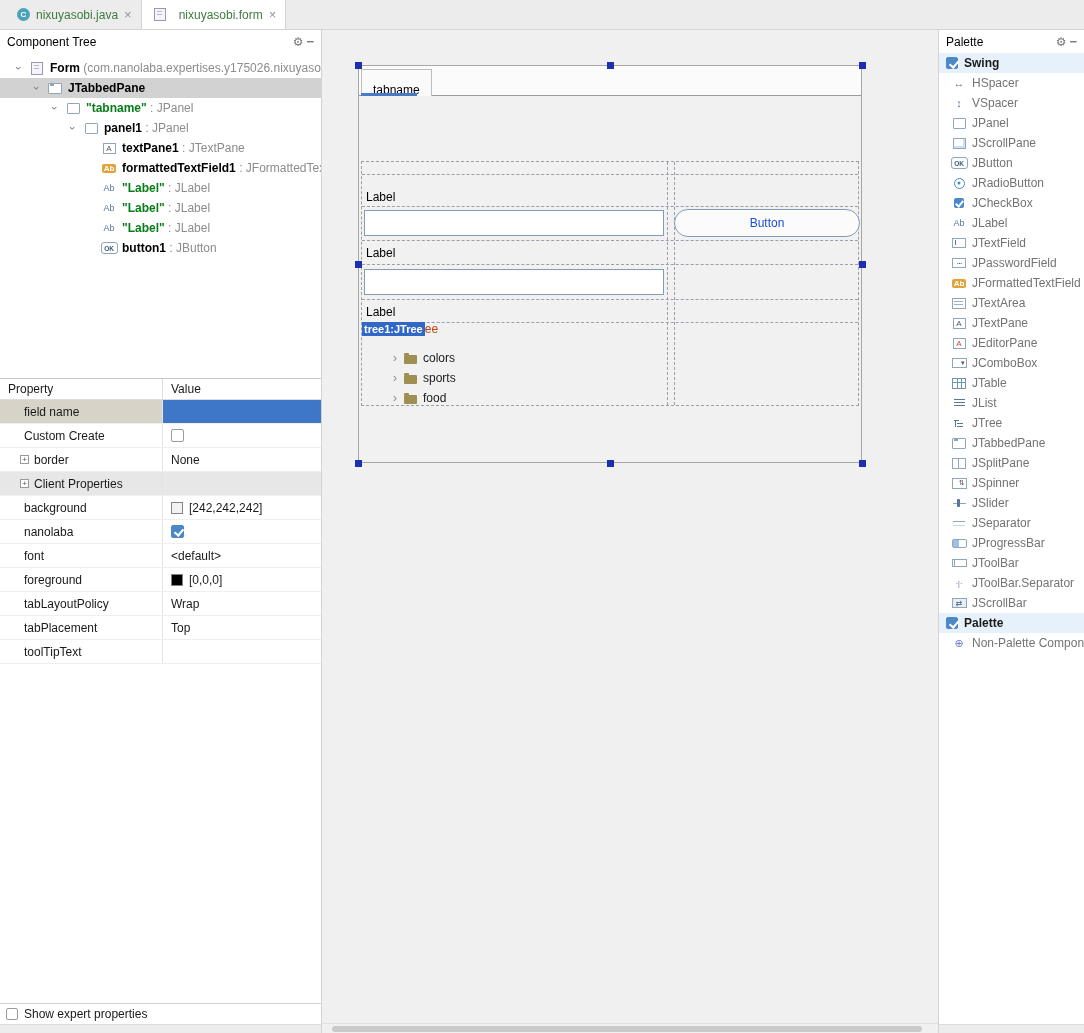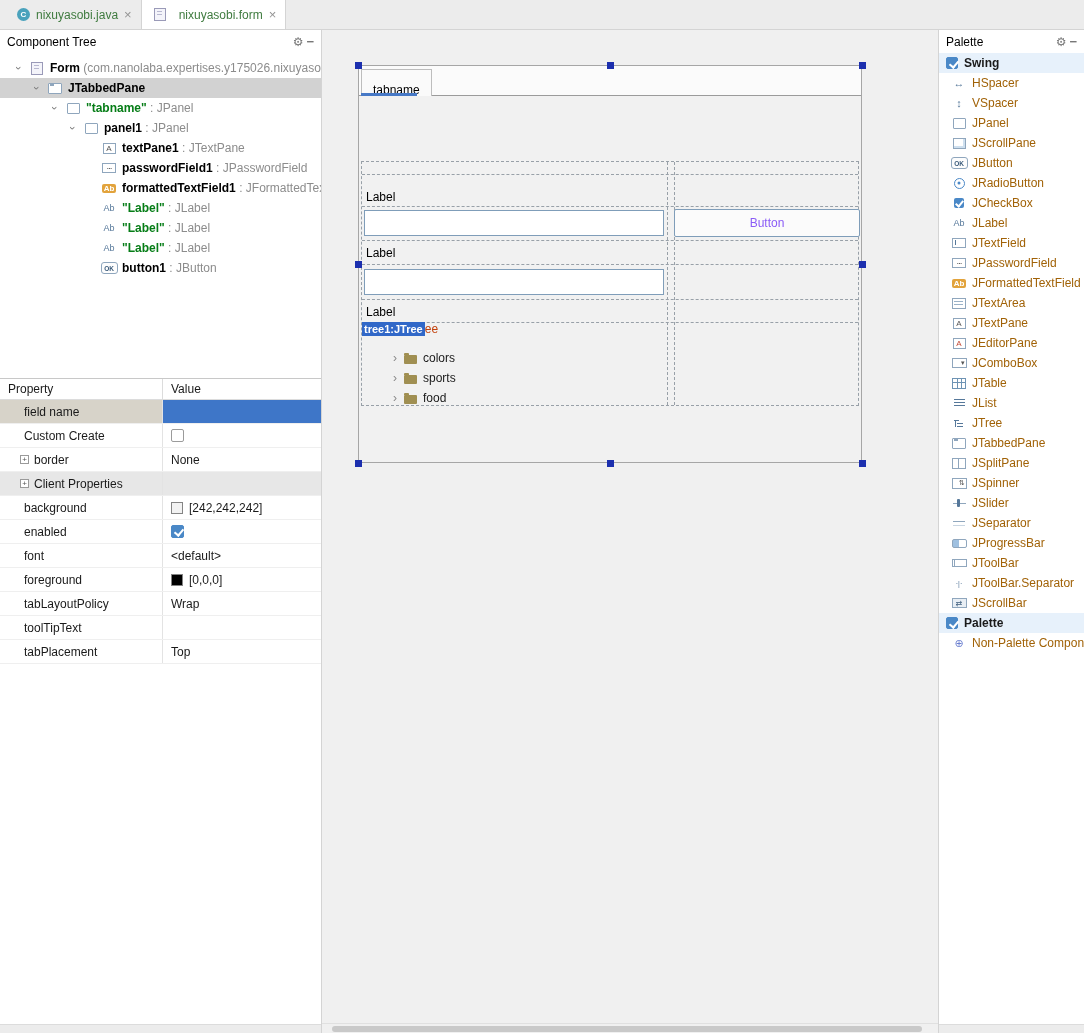--- a/index.html
+++ b/index.html
@@ -98,38 +98,38 @@
   .handle{position:absolute;width:7px;height:7px;background:#1c2fae;z-index:5}
   .ftabs{position:absolute;left:0;top:0;right:0;height:30px;background:#fbfbfb;border-bottom:1px solid #9b9b9b}
   .ftab{position:absolute;left:2px;top:3px;height:40px;padding:0 11px;display:flex;align-items:center;background:#fafafa;border:1px solid #bdbdbd;border-bottom:none;font-size:12px;color:#000}
   .ftabu{position:absolute;left:2px;top:27px;width:56px;height:3px;background:#4779c6}
   .fbody{position:absolute;left:0;top:30px;right:0;bottom:0;background:#f1f1f1}
   .dzone{position:absolute;left:2px;right:2px;top:65px;height:245px;border:1px dashed #98a0a8}
   .hl{position:absolute;left:0;right:0;border-top:1px dashed #98a0a8}
   .vl{position:absolute;top:0;bottom:0;border-left:1px dashed #98a0a8}
   .flabel{position:absolute;font-size:12px;color:#000}
   .tfield{position:absolute;background:#fff;border:1px solid #7f9db9}
-  .sbtn{position:absolute;background:#fbfbfb;border:1px solid #7f9db9;border-radius:2px;display:flex;align-items:center;justify-content:center;font-size:12px;color:#8b5cf6}
+  .sbtn{position:absolute;background:#fbfbfb;border:1px solid #7f9db9;border-radius:14px;display:flex;align-items:center;justify-content:center;font-size:12px;color:#1d4ed8}
   .selchip{position:absolute;left:0;top:160px;display:flex;align-items:center}
   .selchip .chipbg{background:#3168c8;color:#fff;font-size:11px;padding:1px 2px;font-weight:bold}
   .selchip .trail{color:#c2410c;font-size:12px}
   .cnode{position:absolute;left:0;height:18px;display:flex;align-items:center}
   .cnode .sp{width:26px;flex:none}
   .cchv{width:14px;flex:none;color:#8a8a8a;font-size:12px;display:inline-flex;justify-content:center}
   .cchv::before{content:"›"}
   .folder{width:13px;height:9px;background:#a08f52;border-radius:1px;position:relative;margin:2px 6px 0 2px;flex:none}
   .folder::before{content:"";position:absolute;top:-2px;left:0;width:5px;height:2px;background:#a08f52;border-radius:1px 1px 0 0}
   .hscroll{position:absolute;left:0;right:0;bottom:0;height:10px;background:#f0f0f0;border-top:1px solid #e0e0e0}
   .hthumb{position:absolute;left:10px;right:16px;top:2px;height:6px;background:#c9c9c9;border-radius:3px}
 
   
   .plist{flex:none}
   .pgroup{height:20px;display:flex;align-items:center;gap:6px;padding-left:7px;background:#e7f1fb;font-weight:bold}
   .pitem{height:20px;display:flex;align-items:center;padding-left:11px;white-space:nowrap;overflow:hidden}
-  .plbl{color:#a16207}
+  .plbl{color:#737373}
   .pfill{flex:1;background:#fff}
 </style>
 </head>
 <body>
 
 <div class="tabbar">
   <div class="etab">
     <span class="i-class"></span>
     <span>nixuyasobi.java</span>
     <span class="tclose"></span>
@@ -175,26 +175,20 @@
         <span class="tp"> : JPanel</span>
       </div>
       <div class="trow" style="padding-left:82px">
         <span class="chv none"></span>
         <span class="pic i-textpane"></span>
         <span class="nm">textPane1</span>
         <span class="tp"> : JTextPane</span>
       </div>
       <div class="trow" style="padding-left:82px">
         <span class="chv none"></span>
-        <span class="pic i-password"></span>
-        <span class="nm">passwordField1</span>
-        <span class="tp"> : JPasswordField</span>
-      </div>
-      <div class="trow" style="padding-left:82px">
-        <span class="chv none"></span>
         <span class="pic i-formatted"></span>
         <span class="nm">formattedTextField1</span>
         <span class="tp"> : JFormattedTex</span>
       </div>
       <div class="trow" style="padding-left:82px">
         <span class="chv none"></span>
         <span class="pic i-label"></span>
         <span class="nm grn">"Label"</span>
         <span class="tp"> : JLabel</span>
       </div>
@@ -250,21 +244,21 @@
       <div class="pval"></div>
     </div>
     <div class="prow">
       <div class="pname">background</div>
       <div class="pval">
           <span class="sw" style="background:#f2f2f2"></span>
           <span>[242,242,242]</span>
         </div>
     </div>
     <div class="prow">
-      <div class="pname">enabled</div>
+      <div class="pname">nanolaba</div>
       <div class="pval">
           <span class="cb on"></span>
         </div>
     </div>
     <div class="prow">
       <div class="pname">font</div>
       <div class="pval">
           <span>&lt;default&gt;</span>
         </div>
     </div>
@@ -275,34 +269,38 @@
           <span>[0,0,0]</span>
         </div>
     </div>
     <div class="prow">
       <div class="pname">tabLayoutPolicy</div>
       <div class="pval">
           <span>Wrap</span>
         </div>
     </div>
     <div class="prow">
+      <div class="pname">tabPlacement</div>
+      <div class="pval">
+          <span>Top</span>
+        </div>
+    </div>
+    <div class="prow">
       <div class="pname">toolTipText</div>
       <div class="pval">
           <span></span>
         </div>
     </div>
-    <div class="prow">
-      <div class="pname">tabPlacement</div>
-      <div class="pval">
-          <span>Top</span>
-        </div>
-    </div>
 
     <div class="props-fill"></div>
 
+    <div class="expert">
+      <span class="cb small"></span>
+      <span>Show expert properties</span>
+    </div>
     <div class="bstrip"></div>
   </div>
 
   <div class="canvas">
     <div class="dform">
       <div class="handle" style="left:-4px;top:-4px"></div>
       <div class="handle" style="left:248px;top:-4px"></div>
       <div class="handle" style="left:500px;top:-4px"></div>
       <div class="handle" style="left:-4px;top:195px"></div>
       <div class="handle" style="left:500px;top:195px"></div>

